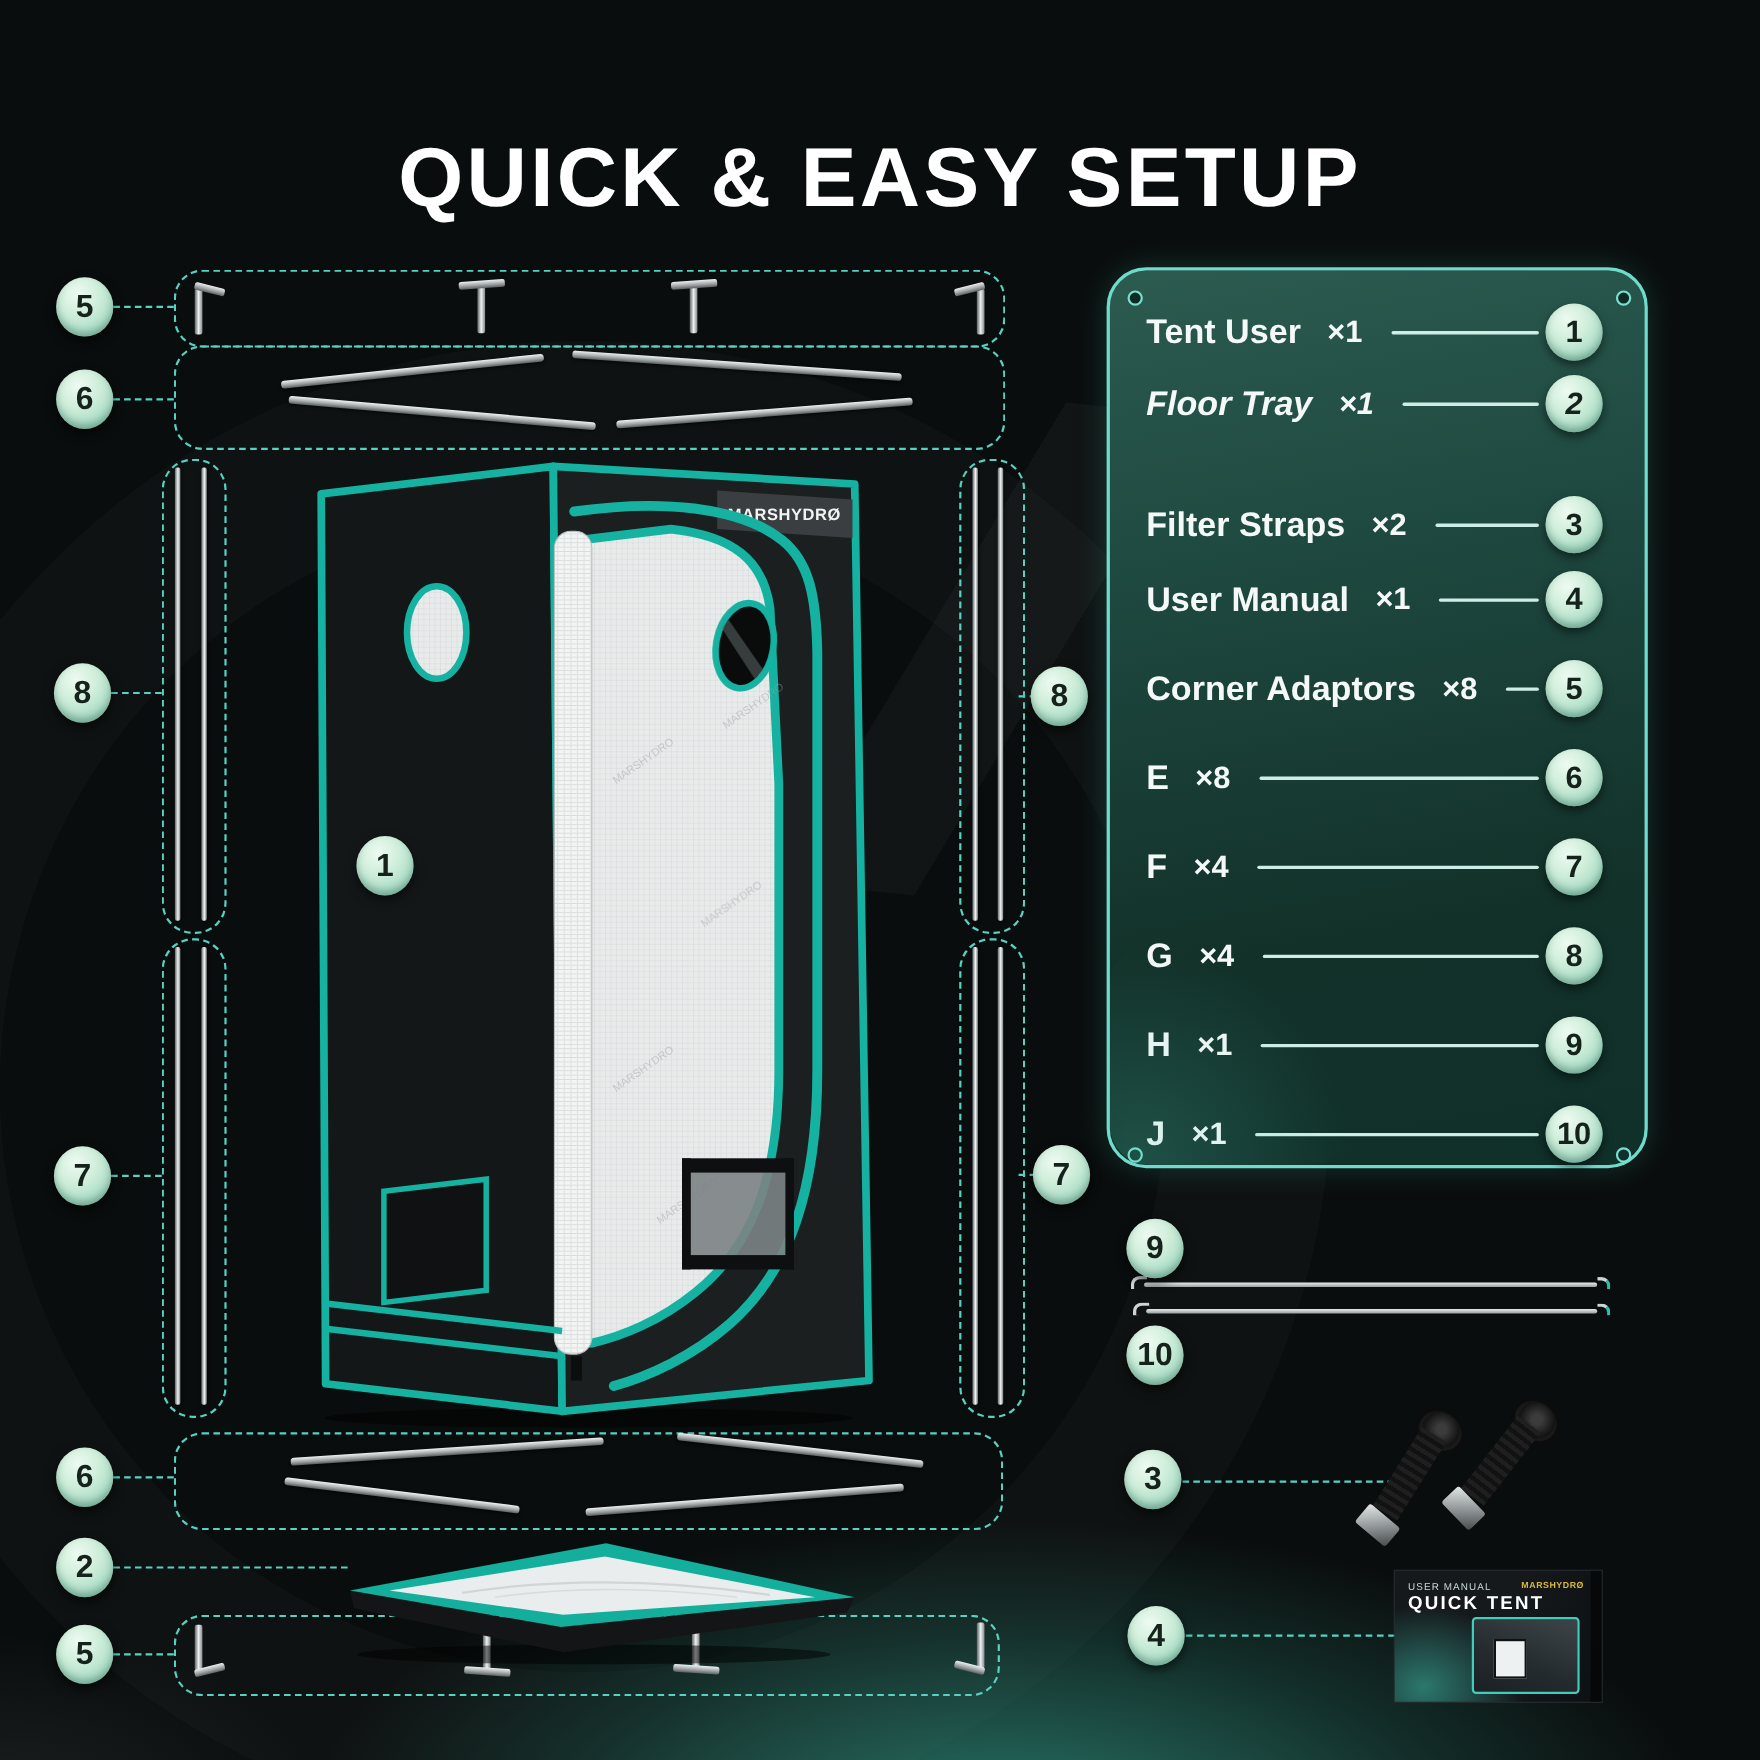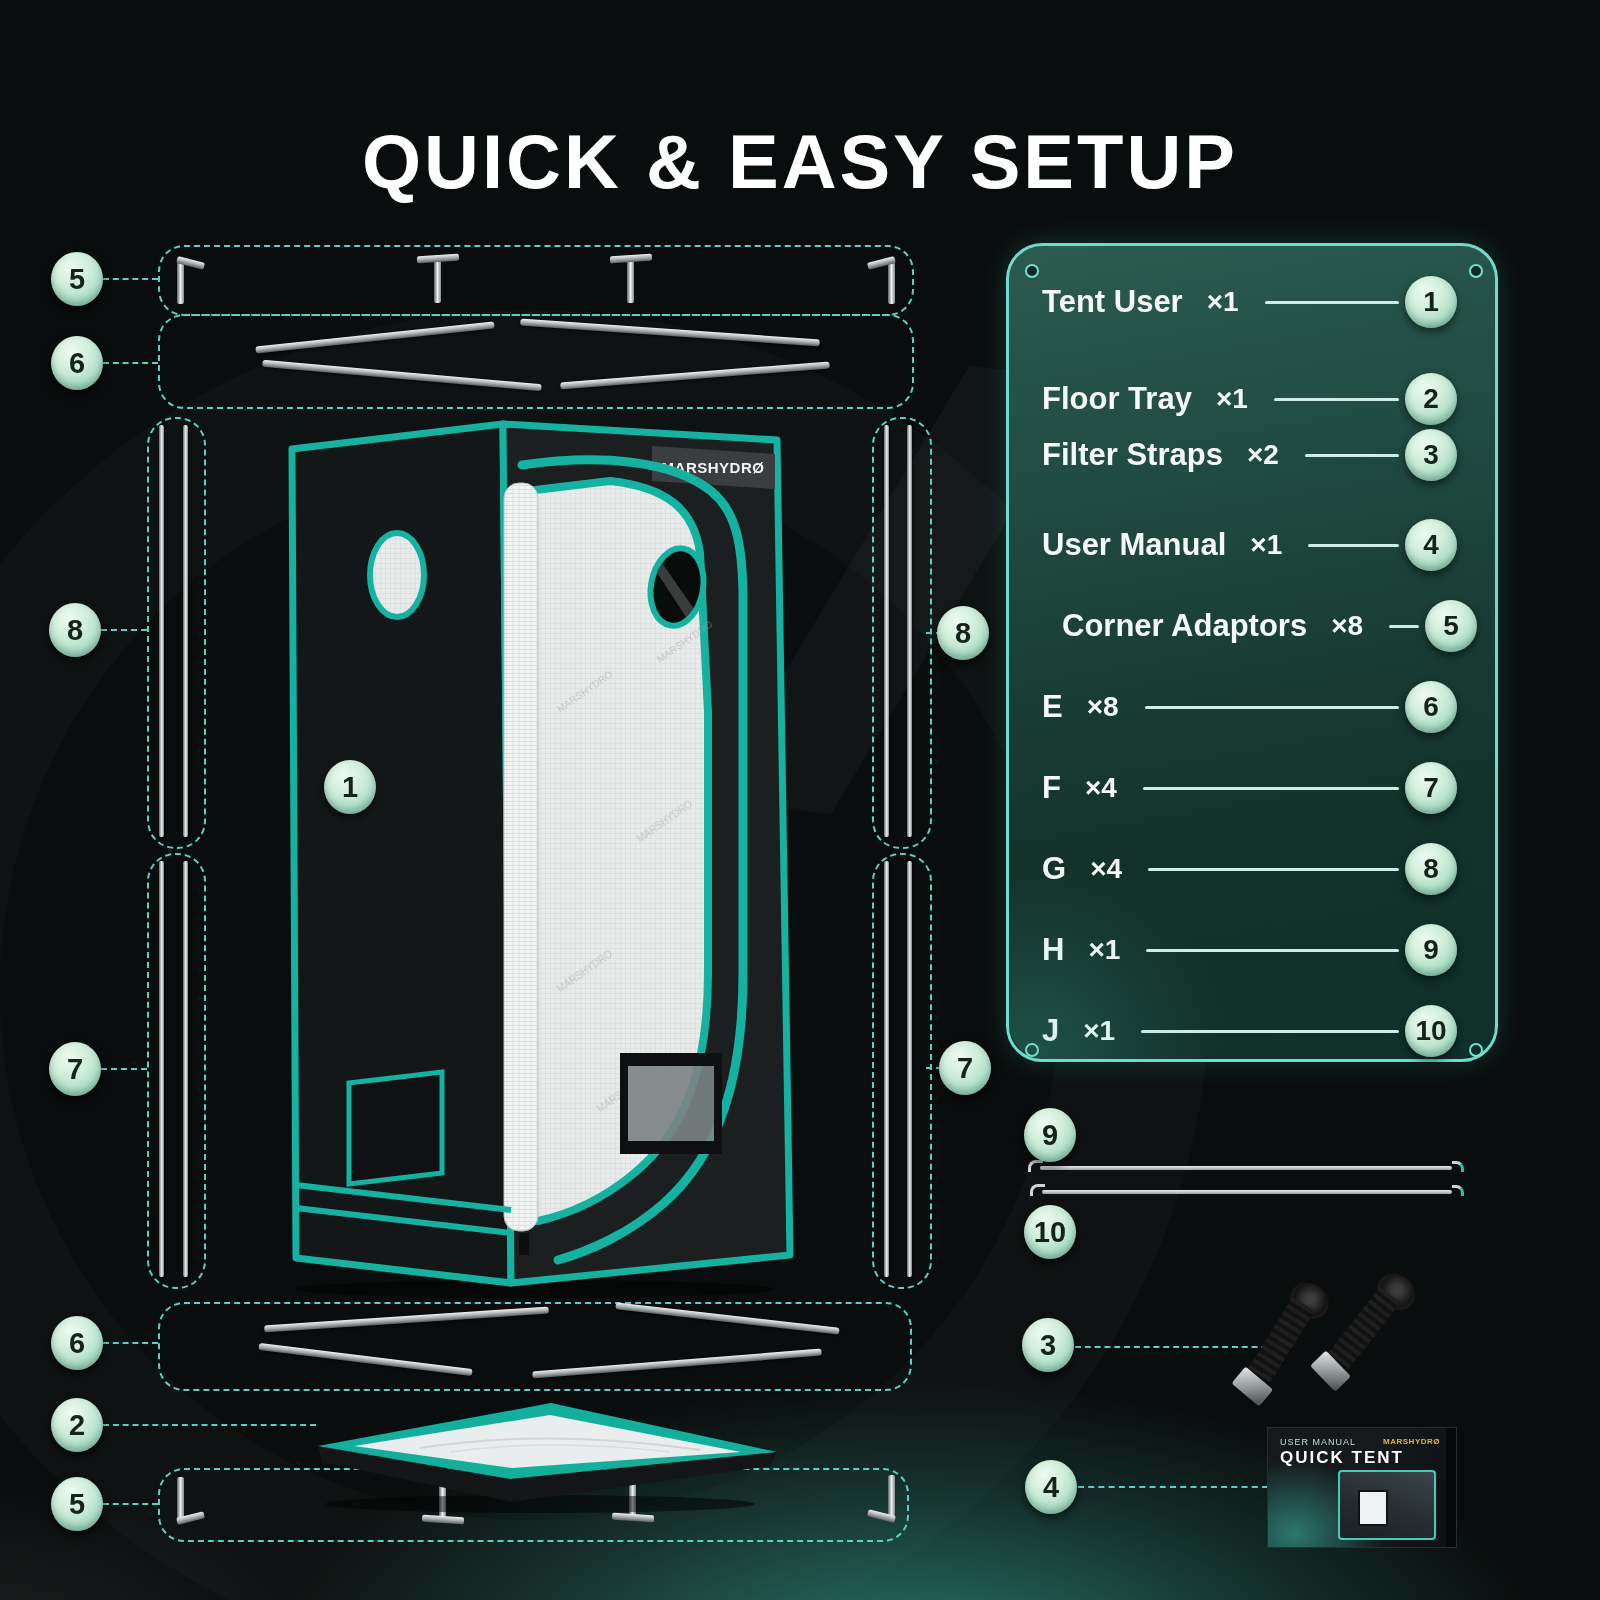--- a/index.html
+++ b/index.html
@@ -290,39 +290,39 @@
   <div class="screw filled" style="right:12px;top:18px;"></div>
   <div class="screw" style="left:16px;top:797px;"></div>
   <div class="screw" style="right:12px;top:797px;"></div>
 
   <div class="prow" style="top:29px;">
     <span class="plabel">Tent User</span>
     <span class="pqty">×1</span>
     <span class="pline"></span>
     <span class="pbadge">1</span>
   </div>
-  <div class="prow" style="top:126px;">
+  <div class="prow" style="top:94px;font-style:italic;">
     <span class="plabel">Floor Tray</span>
     <span class="pqty">×1</span>
     <span class="pline"></span>
     <span class="pbadge">2</span>
   </div>
-  <div class="prow" style="top:182px;text-align:center;">
+  <div class="prow" style="top:204px;text-align:center;">
     <span class="plabel">Filter Straps</span>
     <span class="pqty">×2</span>
     <span class="pline"></span>
     <span class="pbadge">3</span>
   </div>
   <div class="prow" style="top:272px;">
     <span class="plabel">User Manual</span>
     <span class="pqty">×1</span>
     <span class="pline"></span>
     <span class="pbadge">4</span>
   </div>
-  <div class="prow" style="top:353px;margin-left:20px;">
+  <div class="prow" style="top:353px;">
     <span class="plabel">Corner Adaptors</span>
     <span class="pqty">×8</span>
     <span class="pline"></span>
     <span class="pbadge">5</span>
   </div>
   <div class="prow" style="top:434px;">
     <span class="plabel">E</span>
     <span class="pqty">×8</span>
     <span class="pline"></span>
     <span class="pbadge">6</span>

